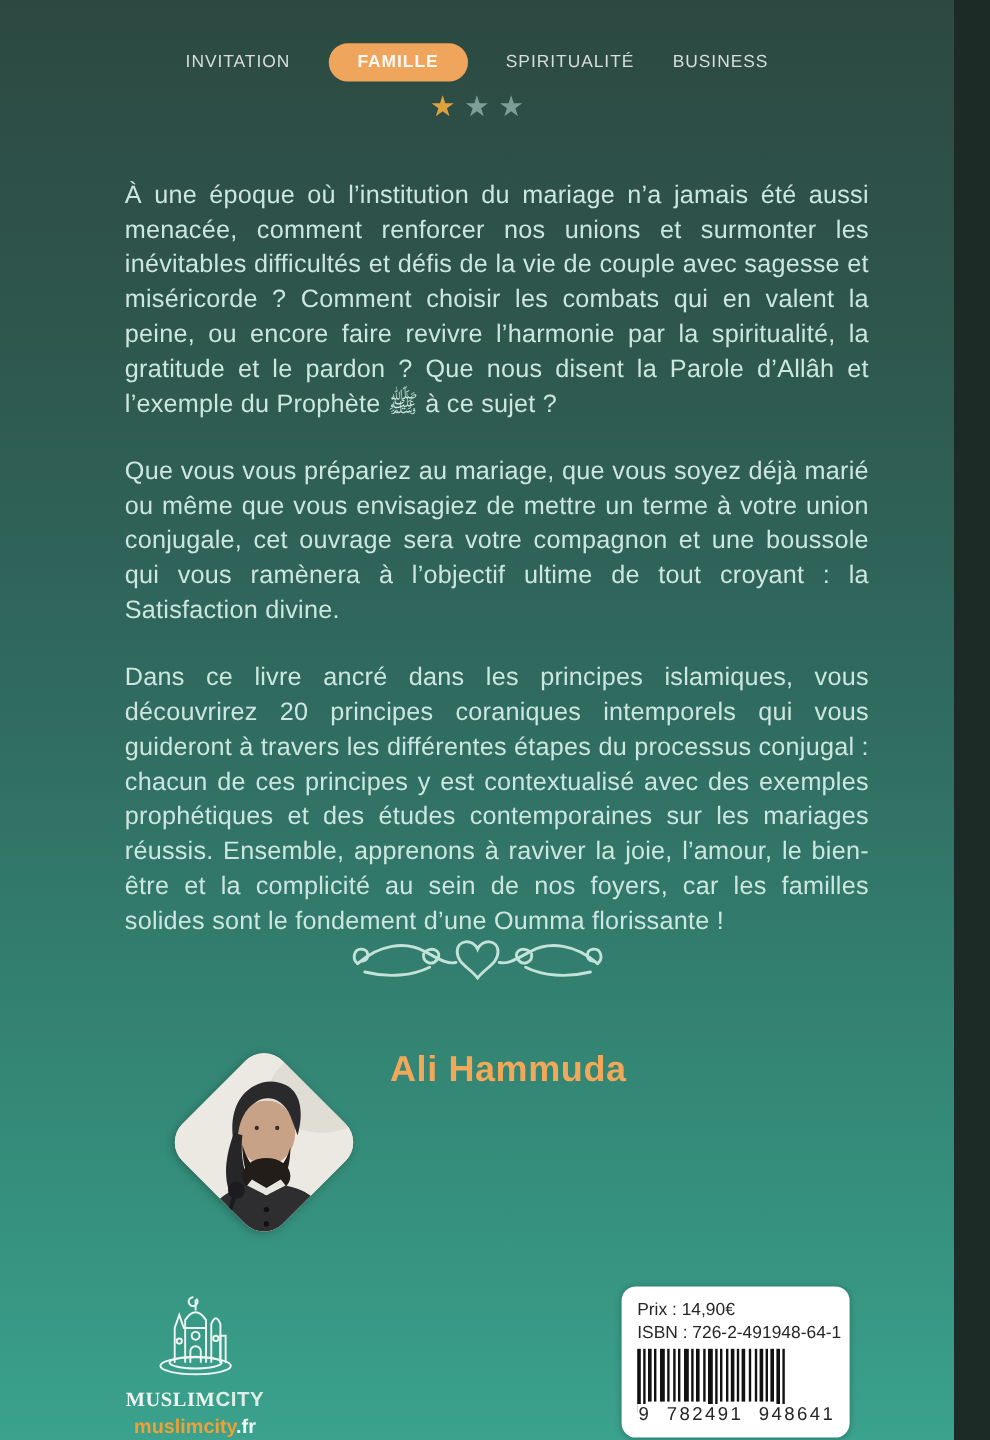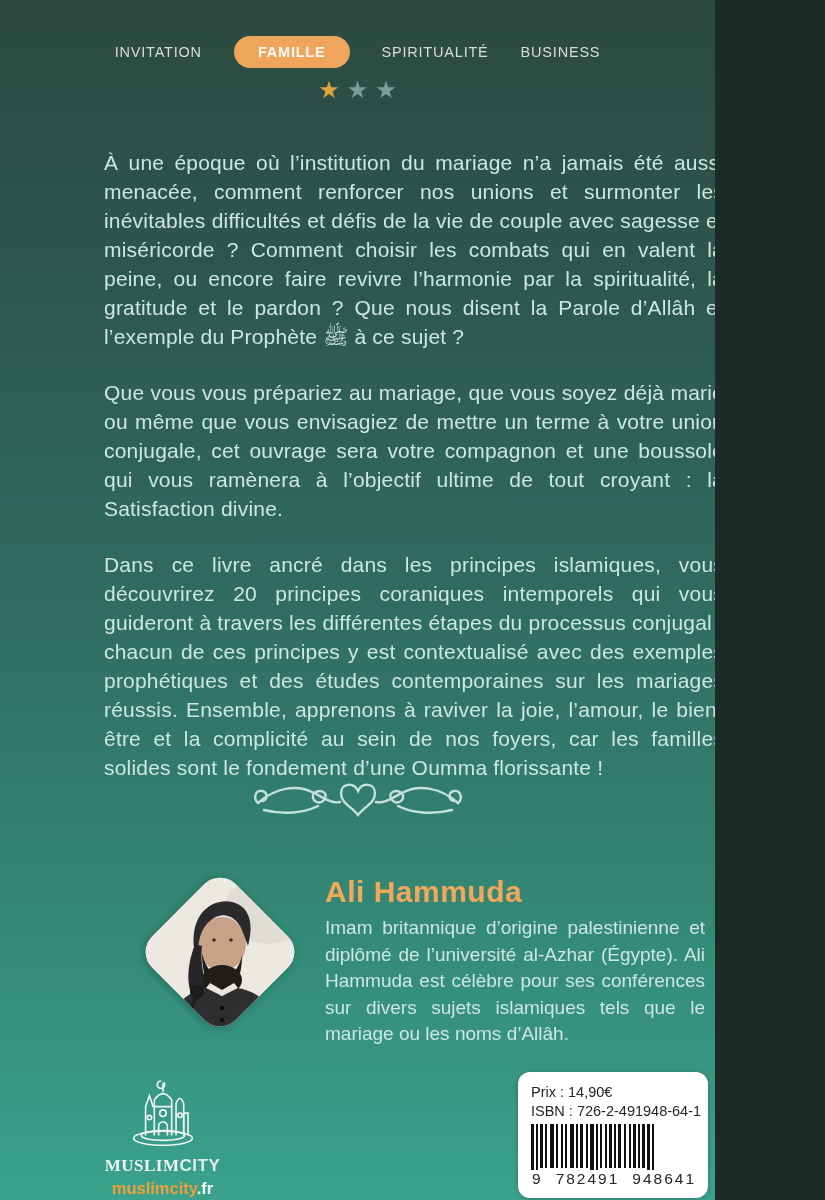--- a/index.html
+++ b/index.html
@@ -3,21 +3,21 @@
 <meta charset="utf-8">
 <style>
   :root{
     --bg-top:#2c4941; --bg-mid:#306c60; --bg-bottom:#3aa28d;
     --accent-orange:#efa55c; --author-orange:#f2a859; --link-orange:#efa036;
     --text-light:#cde7e0; --tag-text:#d8dedb; --star-gold:#dfa23f; --star-muted:#7e9d96;
     --debutant-gold:#c9964f; --ornament:#c3e2da; --label-text:#262626;
   }
   html,body{margin:0;padding:0;background:#1d2b27;}
   .page{
-    position:relative;width:715px;height:1200px;overflow:hidden;
+    position:relative;width:795px;height:1200px;overflow:hidden;
     font-family:"Liberation Sans",sans-serif;
     background:linear-gradient(180deg,var(--bg-top) 0%,#2e564d 22%,var(--bg-mid) 50%,#348a78 78%,var(--bg-bottom) 100%);
   }
   
   .tags-row{position:absolute;top:36px;left:0;width:100%;display:flex;justify-content:center;align-items:center;gap:32px;}
   .tag{color:var(--tag-text);font-size:14.5px;letter-spacing:.8px;font-weight:500;white-space:nowrap;}
   .tag.pill{background:var(--accent-orange);color:#fdf8f2;padding:8px 24px;border-radius:999px;font-weight:700;}
   
   .stars{position:absolute;top:78px;left:0;width:100%;display:flex;justify-content:center;gap:7px;font-size:24px;line-height:1;}
   .star{color:var(--star-muted);} .star.filled{color:var(--star-gold);}
@@ -108,21 +108,20 @@
         <path d="M70,120 L86,128 L102,120 L98,115 L86,122 L74,115 Z" fill="#e8e6e0"></path>
         <circle cx="86" cy="140" r="2.2" fill="#0f0f10"></circle>
         <circle cx="86" cy="152" r="2.2" fill="#0f0f10"></circle>
         <circle cx="86" cy="164" r="2.2" fill="#0f0f10"></circle>
         <circle cx="61" cy="124" r="7" fill="#1c1c1e"></circle>
         <path d="M59,130 L48,164" stroke="#1c1c1e" stroke-width="3.5" fill="none"></path>
       </svg>
     </div>
   </div>
   <h2 class="author-name">Ali Hammuda</h2>
-  <p class="author-bio">Imam britannique d’origine palestinienne et diplômé de l’université al-Azhar (Égypte). Ali Hammuda est célèbre pour ses conférences sur divers sujets islamiques tels que le mariage ou les noms d’Allâh.</p>
 
   <div class="publisher">
     <svg width="78" height="74" viewBox="0 0 70 68" fill="none" stroke="#eef4f1" stroke-width="1.5" stroke-linecap="round">
       <ellipse cx="35" cy="59" rx="27" ry="6.5"></ellipse>
       <ellipse cx="35" cy="56.5" rx="20" ry="4.5"></ellipse>
       <path d="M27,56 L27,24 Q35,12 43,24 L43,56"></path>
       <path d="M36,8 a3.4,3.4 0 1 1 -3.2,-1.6"></path>
       <path d="M35,9 L35,16"></path>
       <path d="M19,56 L19,30 L22.5,20 L26,30"></path>
       <path d="M47,56 L47,27 Q50.5,18 54,27 L54,56"></path>

